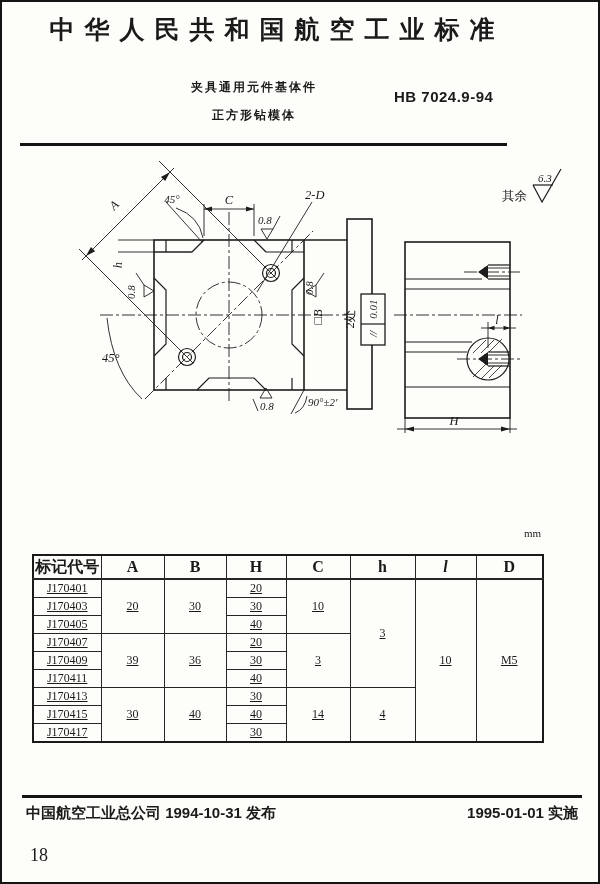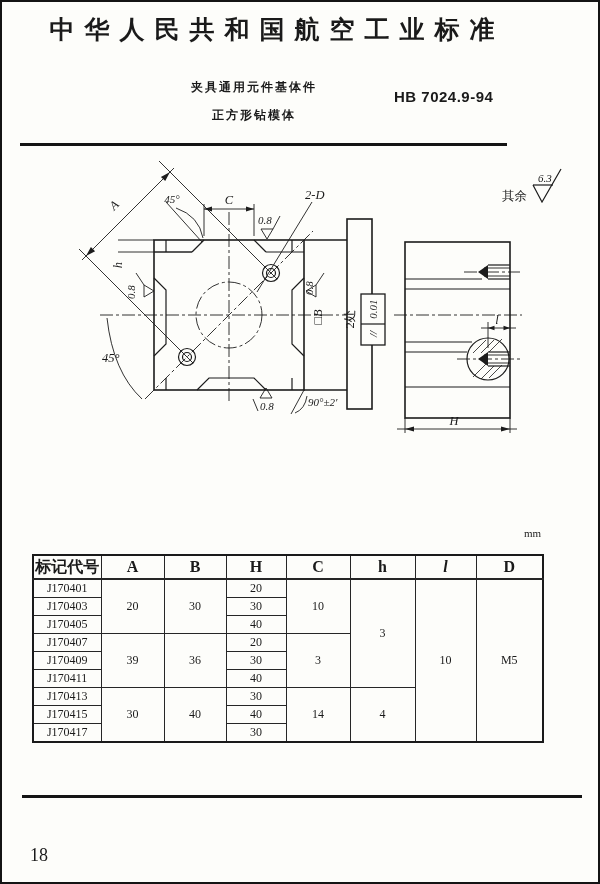--- a/index.html
+++ b/index.html
@@ -17,21 +17,21 @@
   .rule-footer{top:793px;left:20px;width:560px;height:3px;}
   .drawing{top:148px;left:0;width:600px;height:312px;}
   .spec{top:457px;left:62px;font-size:13.5px;line-height:23px;}
   .spec div{white-space:pre;}
   .spec .indent{padding-left:48px;}
   .unit{top:525px;left:522px;font-size:11px;}
   table.dims{position:absolute;top:552px;left:30px;border-collapse:collapse;table-layout:fixed;
       font-size:12px;color:#1a1a1a;}
   table.dims th,table.dims td{border:1px solid #262626;text-align:center;padding:0;overflow:hidden;}
   table.dims th{height:22px;font-weight:bold;font-size:16px;border-bottom:2px solid #262626;}
-  table.dims td{height:17px;}
+  table.dims td{height:17px;text-decoration:underline;}
   table.dims{border:2px solid #1a1a1a;}
   td.code{text-align:left;padding-left:9px;}
   .it{font-style:italic;}
   .footer{top:802px;left:24px;width:552px;display:flex;justify-content:space-between;
       font-family:"Liberation Sans",sans-serif;font-weight:bold;font-size:15px;}
   .pageno{top:843px;left:28px;font-size:18px;}
   
   .ln{stroke:#1c1c1c;fill:none;stroke-width:1.6;}
   .md{stroke:#1c1c1c;fill:none;stroke-width:1.2;}
   .tn{stroke:#1c1c1c;fill:none;stroke-width:0.9;}
@@ -294,16 +294,20 @@
       </tr>
       <tr>
         <td class="code">J170417</td>
         <td>30</td>
       </tr>
     </tbody>
   </table>
 
   <div class="abs rule rule-footer"></div>
 
+  <div class="abs footer">
+    <span>中国航空工业总公司 1994-10-31 发布</span>
+    <span>1995-01-01 实施</span>
+  </div>
 
   <div class="abs pageno">18</div>
 
 </div>
 
 </body></html>

